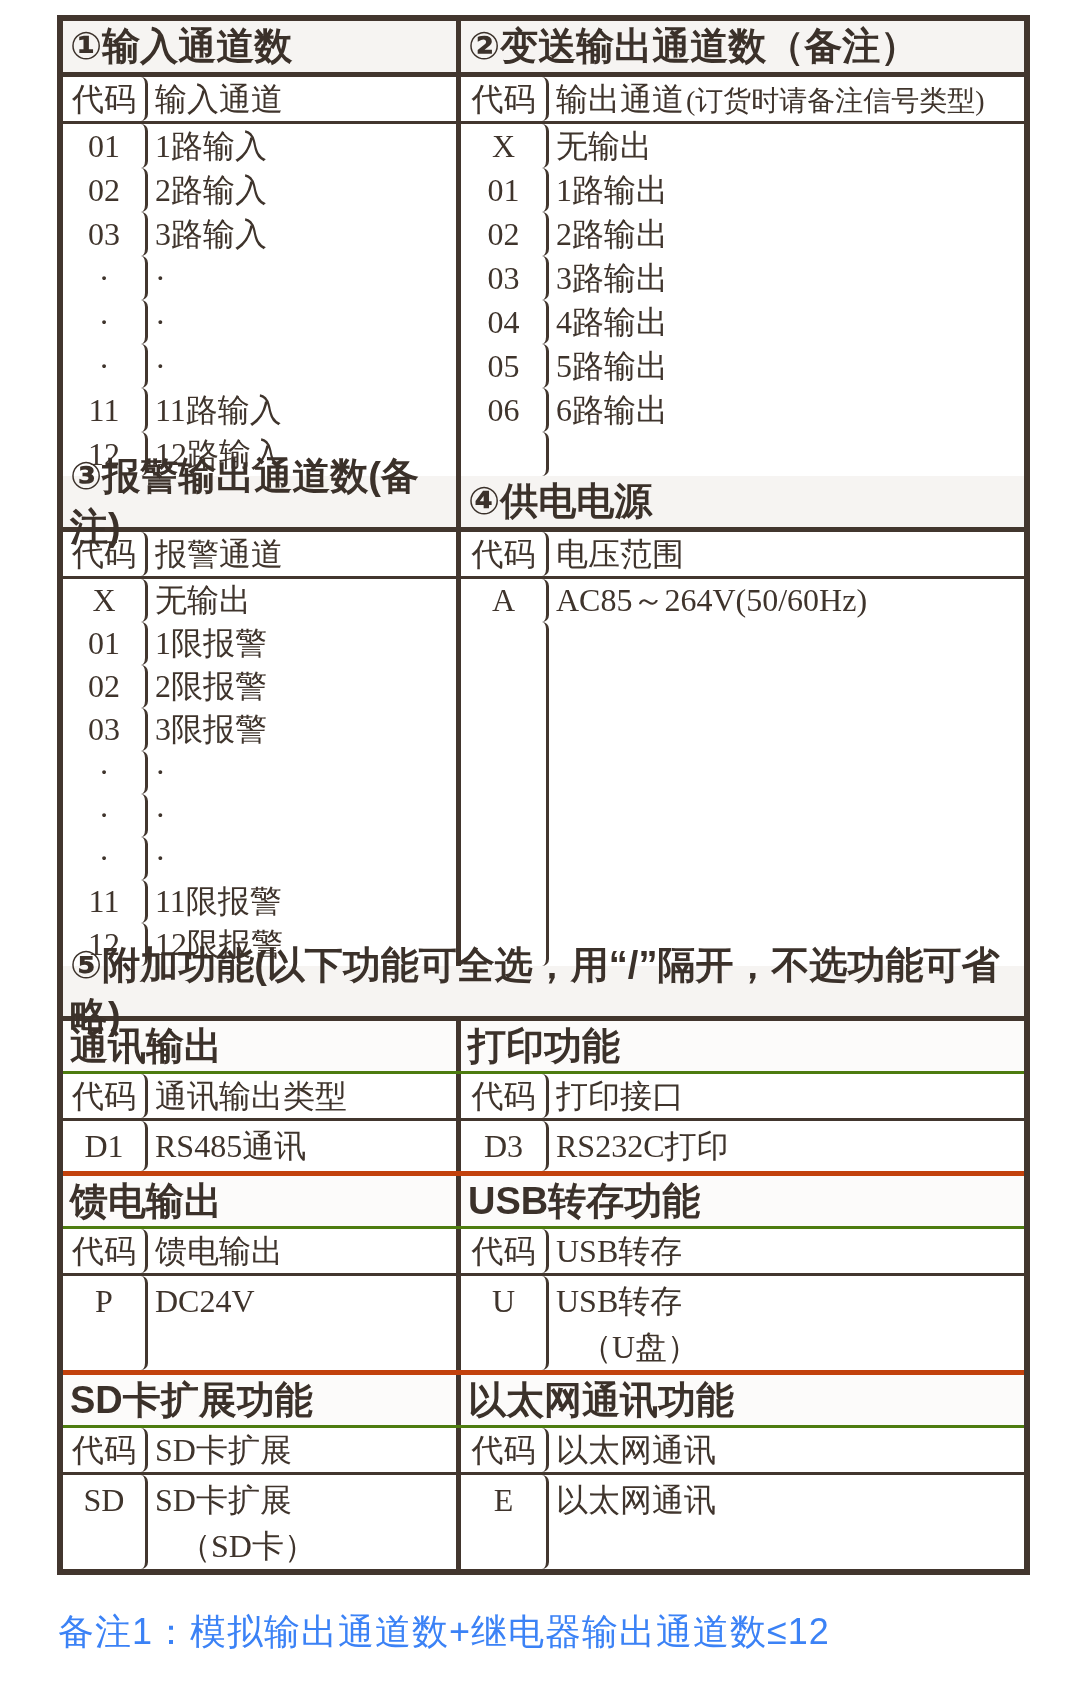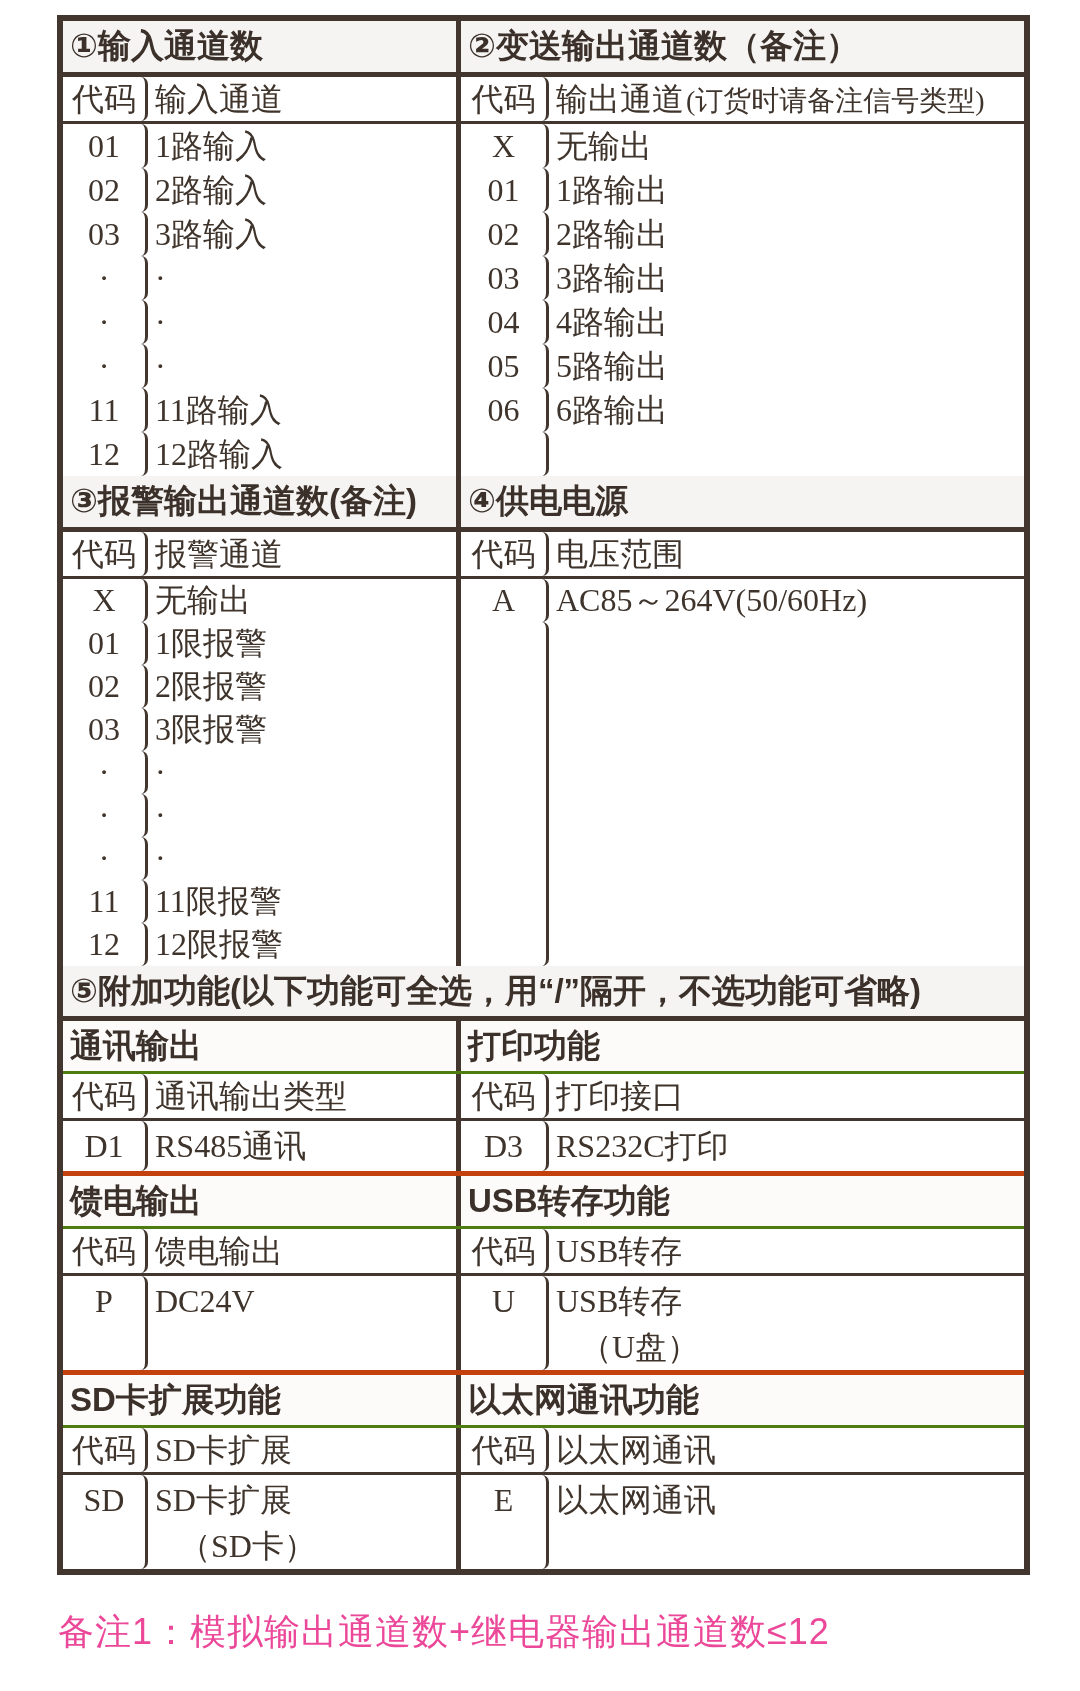--- a/index.html
+++ b/index.html
@@ -21,21 +21,21 @@
   
   .split { display:flex; align-items:stretch; }
   .hl { width:398px; border-right:5px solid #42362e; }
   .hr { flex:1; }
   
   .band { background:#f6f4f2; border-bottom:5px solid #42362e; }
   .band-cell {
     display:flex; align-items:center;
     padding:0 0 0 7px;
     font-family:"Liberation Sans","DejaVu Sans",sans-serif;
-    font-weight:bold; font-size:33px; color:#3b312a;
+    font-weight:bold; font-size:38px; color:#3b312a;
     height:51px;
   }
   .band5 { height:55px; }
   .band5 .band-cell { width:100%; height:50px; letter-spacing:0px; }
   .subband { background:#fcfbfa; border-bottom:3px solid #4d7c0f; }
   .subband .band-cell { height:50px; background:transparent; }
   
   .half { display:flex; flex-direction:column; }
   .row { display:flex; align-items:stretch; }
   .code {
@@ -52,21 +52,21 @@
   .hdr-small { font-size:28px; padding-left:2px; }
   
   .d54 { height:54px; } .d54 .code, .d54 .desc { line-height:50px; }
   .d90 { height:90px; } .d90 .code, .d90 .desc { line-height:46px; padding-top:2px; }
   .line2 { padding-left:24px; }
   .thickline { border-bottom:5px solid #c2410c; }
   
   .note {
     position:absolute; left:58px; top:1608px;
     font-family:"Liberation Sans","DejaVu Sans",sans-serif;
-    font-size:36px; color:#ec4899; letter-spacing:1px;
+    font-size:36px; color:#3b82f6; letter-spacing:1px;
   }
 </style>
 </head>
 <body>
 
 <div class="page">
   <div class="spec-table">
 
     <div class="split band">
       <div class="hl band-cell">①输入通道数</div>

